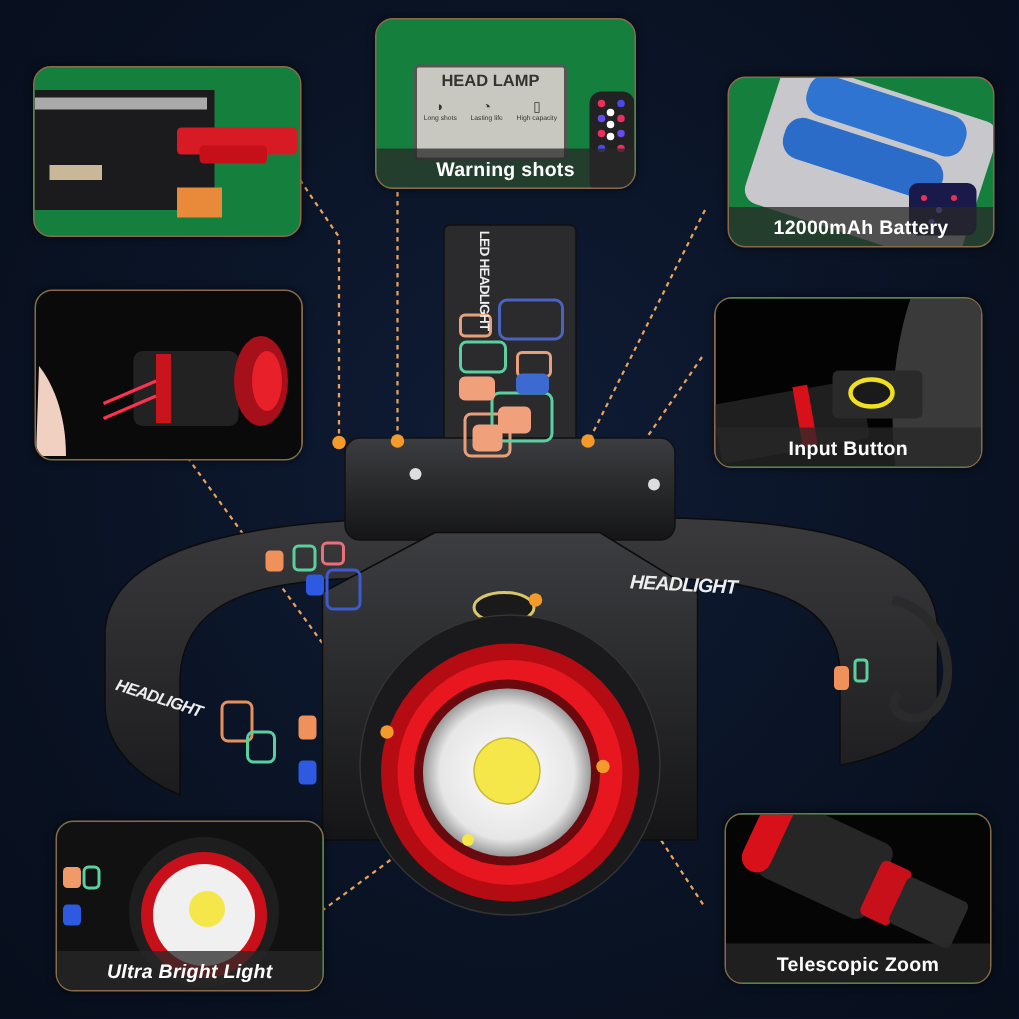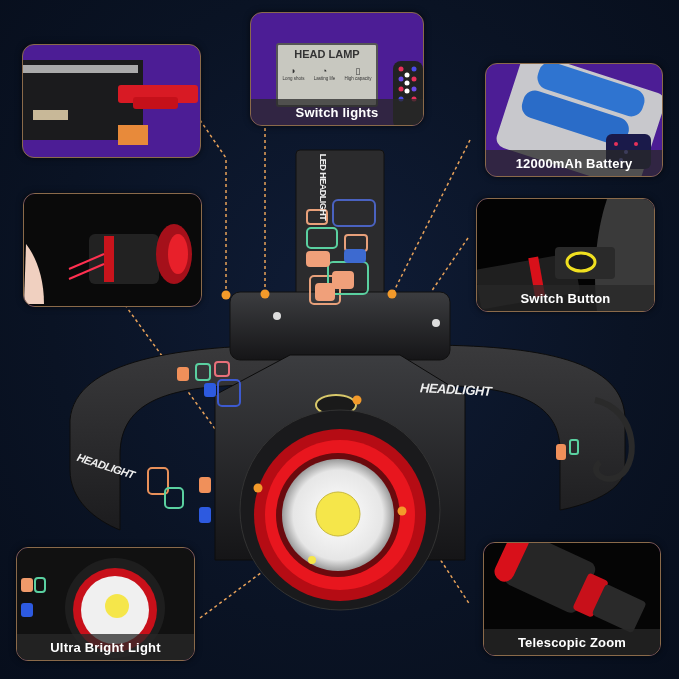--- a/index.html
+++ b/index.html
@@ -1,18 +1,18 @@
 <!DOCTYPE html>
 <html><head>
 <meta charset="utf-8">
 <style>
   html, body { margin:0; padding:0; }
   body { width:679px; height:679px; background:#0a1324; overflow:hidden; position:relative; font-family:"Liberation Sans", sans-serif; }
   .stage { position:absolute; inset:0; background:radial-gradient(ellipse at 50% 45%, #0f1c36 0%, #0a1324 60%, #070e1c 100%); }
-  .panel { position:absolute; border:1.5px solid #8a6a4a; border-radius:12px; overflow:hidden; background:#4c1d95; box-shadow:0 0 6px rgba(0,0,0,.6); }
+  .panel { position:absolute; border:1.5px solid #8a6a4a; border-radius:12px; overflow:hidden; background:#15803d; box-shadow:0 0 6px rgba(0,0,0,.6); }
   .panel .caption { position:absolute; left:0; right:0; bottom:0; height:26px; background:rgba(40,40,40,.75); color:#fff; font-weight:bold; font-size:13px; display:flex; align-items:center; justify-content:center; letter-spacing:.2px; }
   svg.lines { position:absolute; inset:0; }
   .hl-text { font-weight:bold; color:#eee; font-style:italic; position:absolute; font-size:13px; letter-spacing:-.5px; }
 </style>
 </head>
 <body>
 
 <div class="stage"></div>
 
 <svg class="lines" width="679" height="679">
@@ -135,24 +135,24 @@
         <circle cx="163" cy="66" r="2.5" fill="#e8305a"></circle>
       <circle cx="150" cy="76" r="2.5" fill="#e8305a"></circle>
         <circle cx="163" cy="76" r="2.5" fill="#6a4ae8"></circle>
       <circle cx="150" cy="86" r="2.5" fill="#4a4ae8"></circle>
         <circle cx="163" cy="86" r="2.5" fill="#e8305a"></circle>
       <circle cx="156" cy="62" r="2.5" fill="#fff"></circle>
         <circle cx="156" cy="70" r="2.5" fill="#fff"></circle>
         <circle cx="156" cy="78" r="2.5" fill="#fff"></circle>
     </g>
   </svg>
-  <div class="caption">Switch lights</div>
-</div>
-
-<div class="panel" style="left:485px;top:63px;width:176px;height:112px;">
+  <div class="caption">Warning shots</div>
+</div>
+
+<div class="panel" style="left:485px;top:51px;width:176px;height:112px;">
   <svg width="176" height="112">
     <rect x="20" y="5" width="150" height="100" rx="10" fill="#c8c8cc" transform="rotate(18 90 55)"></rect>
     <rect x="40" y="8" width="110" height="28" rx="12" fill="#2f74d0" transform="rotate(18 90 55)"></rect>
     <rect x="34" y="40" width="110" height="28" rx="12" fill="#2a6cc8" transform="rotate(18 90 55)"></rect>
     <rect x="120" y="70" width="45" height="35" rx="6" fill="#1a1a4a"></rect>
     <circle cx="130" cy="80" r="2" fill="#e8305a"></circle>
       <circle cx="140" cy="88" r="2" fill="#7a7af0"></circle>
       <circle cx="150" cy="80" r="2" fill="#e8305a"></circle>
       <circle cx="135" cy="96" r="2" fill="#7a7af0"></circle>
   </svg>
@@ -174,24 +174,24 @@
 
 <div class="panel" style="left:476px;top:198px;width:177px;height:112px;">
   <svg width="177" height="112">
     <rect width="177" height="112" fill="#030303"></rect>
     <path d="M130,0 L177,0 L177,112 L120,112 C115,70 120,30 130,0 Z" fill="#3a3a3a"></path>
     <rect x="0" y="62" width="100" height="40" rx="4" fill="#1f1f1f" transform="rotate(-10 50 80)"></rect>
     <rect x="55" y="58" width="10" height="40" fill="#d8101a" transform="rotate(-10 60 80)"></rect>
     <rect x="78" y="48" width="60" height="32" rx="4" fill="#2a2a2a"></rect>
     <ellipse cx="104" cy="63" rx="14" ry="9" fill="#1a1a1a" stroke="#f0e020" stroke-width="3"></ellipse>
   </svg>
-  <div class="caption">Switch Button</div>
-</div>
-
-<div class="panel" style="left:16px;top:547px;width:177px;height:112px;">
+  <div class="caption">Input Button</div>
+</div>
+
+<div class="panel" style="left:37px;top:547px;width:177px;height:112px;font-style:italic;">
   <svg width="177" height="112">
     <rect width="177" height="112" fill="#111"></rect>
     <circle cx="98" cy="60" r="50" fill="#1e1e1e"></circle>
     <circle cx="98" cy="62" r="42" fill="#c8101a"></circle>
     <circle cx="98" cy="62" r="34" fill="#f0f0f0"></circle>
     <circle cx="100" cy="58" r="12" fill="#f5e64a"></circle>
     <rect x="4" y="30" width="12" height="14" rx="3" fill="#f09a6a"></rect>
     <rect x="4" y="55" width="12" height="14" rx="3" fill="#2d5ae0"></rect>
     <rect x="18" y="30" width="10" height="14" rx="3" fill="none" stroke="#5ad0a0" stroke-width="2"></rect>
   </svg>

